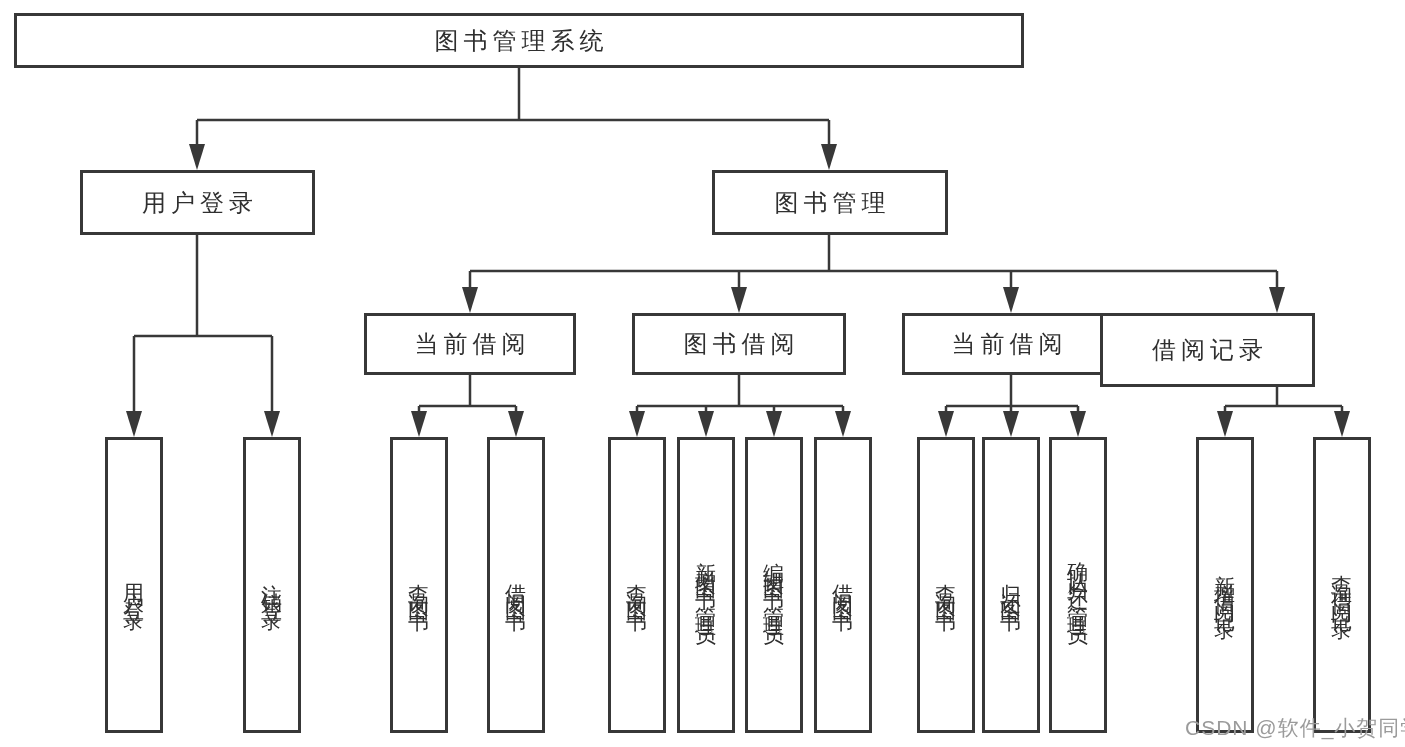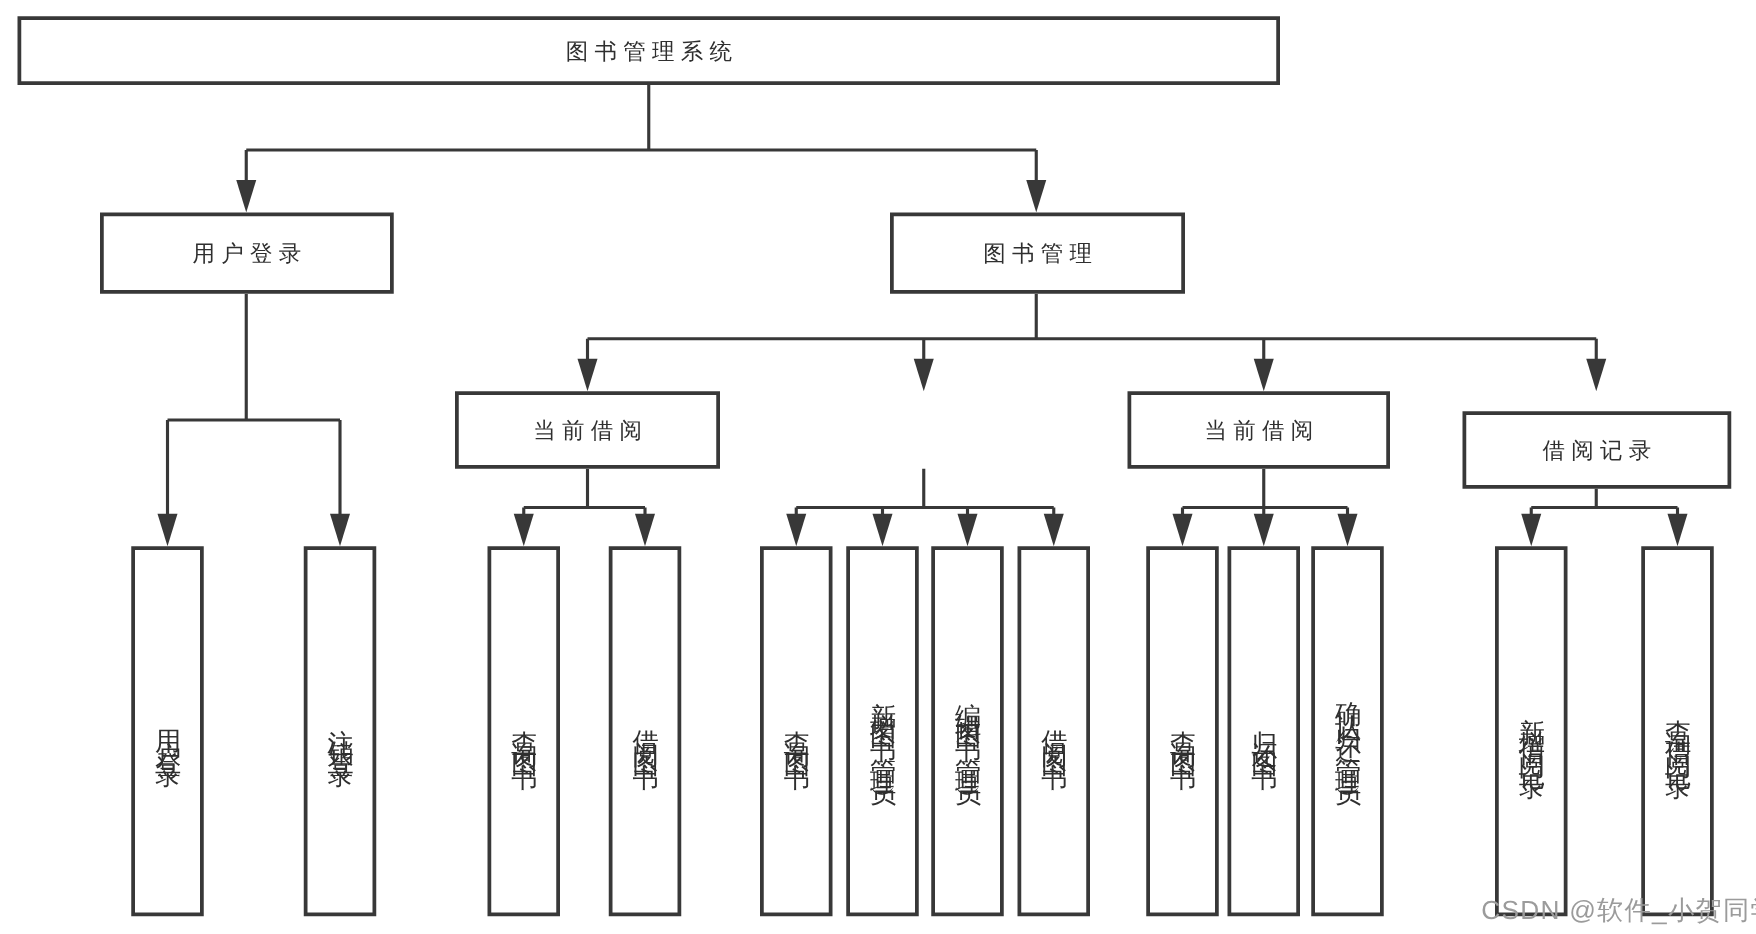--- a/index.html
+++ b/index.html
@@ -31,21 +31,21 @@
     position: absolute;
     box-sizing: border-box;
     border: 3px solid #383838;
     background: #ffffff;
     display: flex;
     align-items: center;
     justify-content: center;
     color: #2f2f2f;
   }
   .node.h-text {
-    font-size: 18px;
+    font-size: 24px;
     letter-spacing: 5px;
     text-indent: 5px;
     white-space: nowrap;
   }
   .node.leaf {
     width: 58px;
     top: 437px;
     height: 296px;
     writing-mode: vertical-rl;
     text-orientation: mixed;
@@ -119,22 +119,23 @@
       <polygon class="arrowhead" points="1334,411 1350,411 1342,437"></polygon>
     </g>
   </svg>
 
   <div class="node h-text" style="left:14px; top:13px; width:1010px; height:55px;">图书管理系统</div>
 
   <div class="node h-text" style="left:80px; top:170px; width:235px; height:65px;">用户登录</div>
   <div class="node h-text" style="left:712px; top:170px; width:236px; height:65px;">图书管理</div>
 
   <div class="node h-text" style="left:364px; top:313px; width:212px; height:62px;">当前借阅</div>
+  <div class="node h-text" style="left:632px; top:313px; width:214px; height:62px;">图书借阅</div>
   <div class="node h-text" style="left:902px; top:313px; width:210px; height:62px;">当前借阅</div>
-  <div class="node h-text" style="left:1170px; top:313px; width:215px; height:62px;margin-top:16px;">借阅记录</div>
+  <div class="node h-text" style="left:1100px; top:313px; width:215px; height:74px;">借阅记录</div>
 
   <div class="node leaf" style="left:105px;">用户登录</div>
   <div class="node leaf" style="left:243px;">注销登录</div>
 
   <div class="node leaf" style="left:390px;">查询图书</div>
   <div class="node leaf" style="left:487px;">借阅图书</div>
 
   <div class="node leaf" style="left:608px;">查询图书</div>
   <div class="node leaf" style="left:677px;">新增图书（管理员）</div>
   <div class="node leaf" style="left:745px;">编辑图书（管理员）</div>

